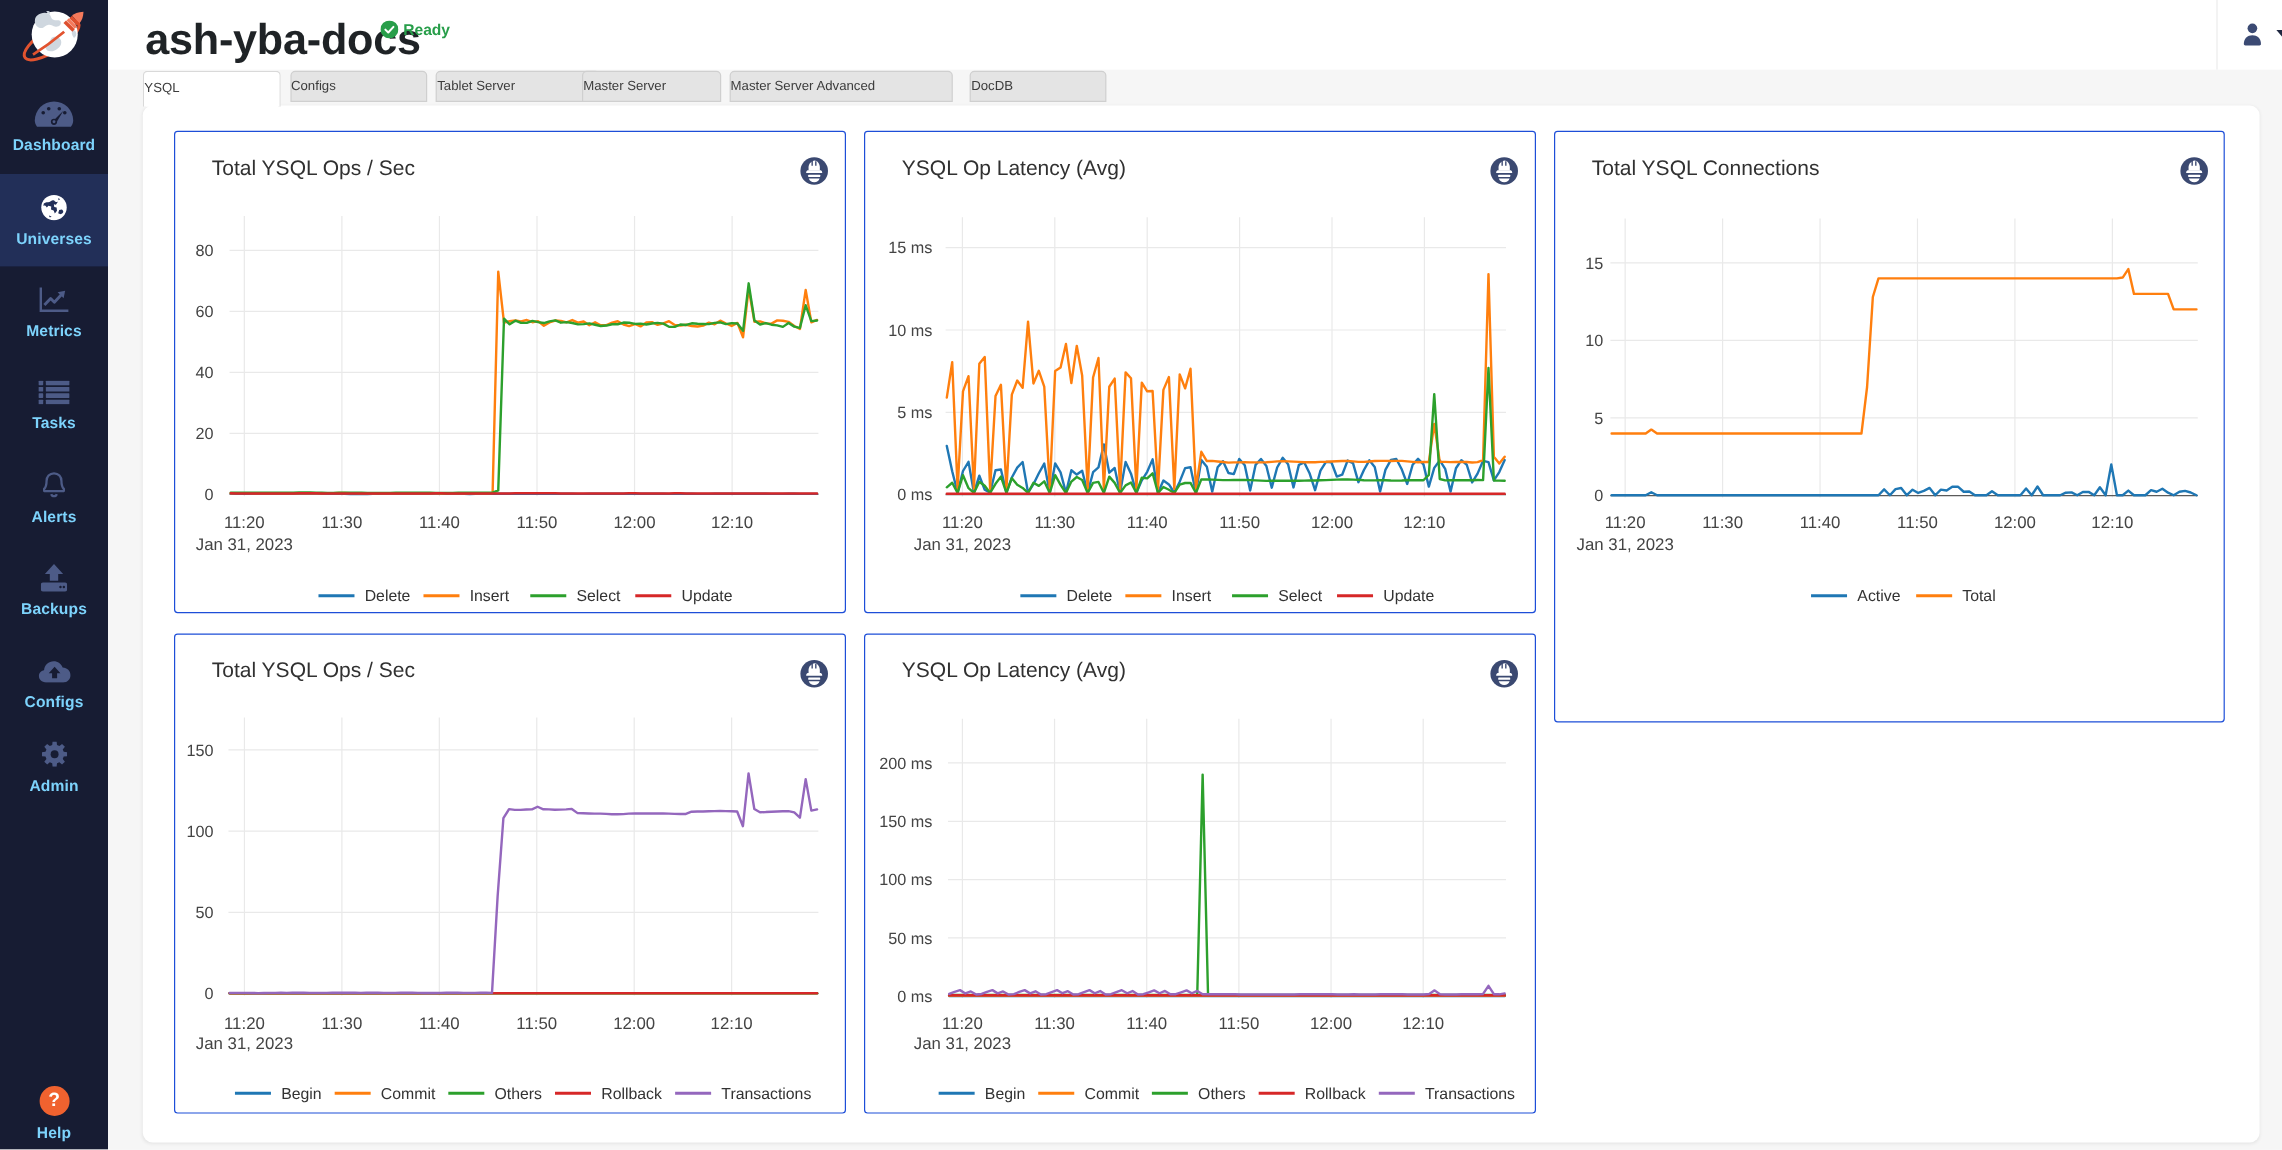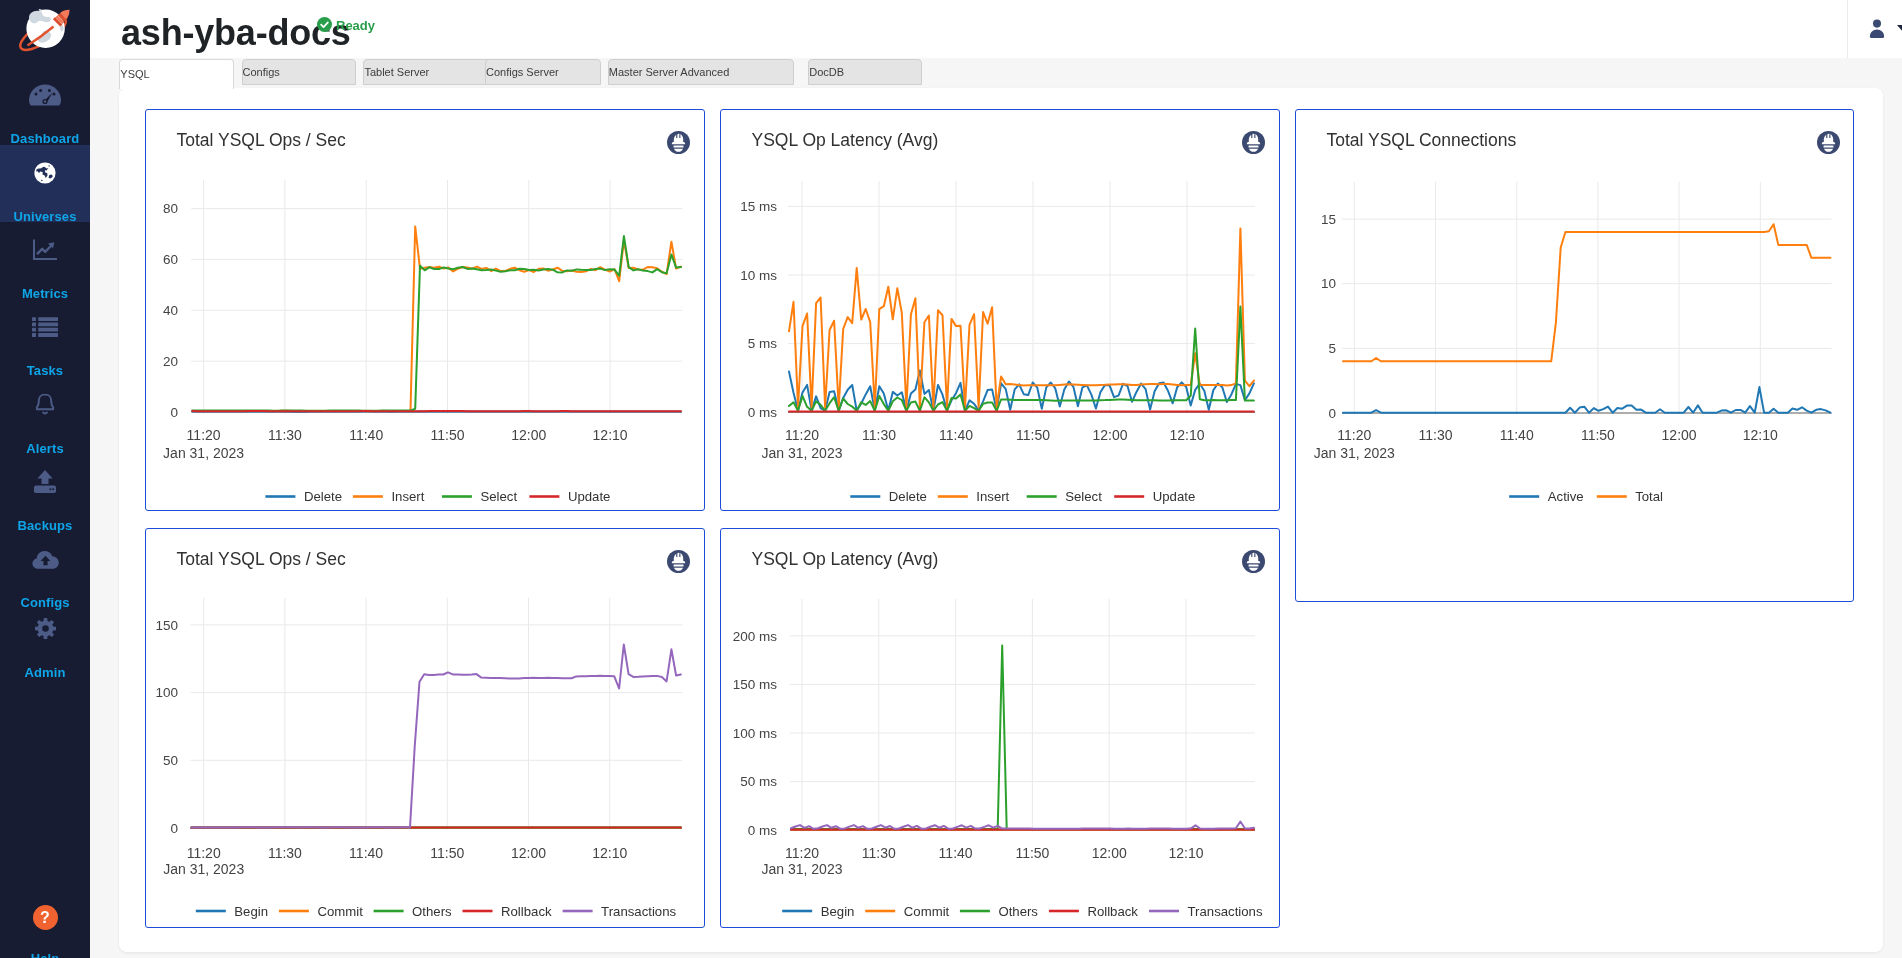--- a/index.html
+++ b/index.html
@@ -2,21 +2,21 @@
 <html><head><meta charset="utf-8"><title>ash-yba-docs</title>
 <style>
 * { margin:0; padding:0; box-sizing:border-box; }
 html,body { width:1902px; height:958px; font-family:"Liberation Sans", sans-serif; background:#f6f6f6; overflow:hidden; }
 #page { position:relative; width:1902px; height:958px; }
 #sidebar { position:absolute; left:0; top:0; width:90px; height:958px; background:#171c33; z-index:5; }
 #logo { position:absolute; left:0; top:0; }
 .nav-item { position:absolute; left:0; width:90px; height:77.3px; text-align:center; }
 .nav-item.active { background:#222f58; }
 .nico { padding-top:12.5px; height:42.5px; display:flex; align-items:center; justify-content:center; }
-.nlab { color:#0ea5e9; font-size:13px; font-weight:700; letter-spacing:0.1px; margin-top:21px; line-height:15px; }
+.nlab { color:#7dd3fc; font-size:13px; font-weight:700; letter-spacing:0.1px; margin-top:3px; line-height:15px; }
 #help { position:absolute; left:0; top:905px; width:90px; text-align:center; }
 #helpico { width:25px; height:25px; border-radius:50%; background:#f0622f; color:#fff; font-weight:700; font-size:16px; line-height:25px; margin:0 auto 6px; }
 #header { position:absolute; left:90px; top:0; width:1812px; height:57.5px; background:#fff; z-index:4; }
 #htitle { position:absolute; left:31px; top:12px; font-size:36px; font-weight:700; color:#1f2326; letter-spacing:-0.2px; }
 #ready { position:absolute; left:227px; top:17px; color:#289e4a; font-size:13px; font-weight:700; }
 #ready svg { vertical-align:-2.5px; margin-right:4px; }
 #hdivider { position:absolute; left:1757px; top:0; width:1px; height:57.5px; background:#ececec; }
 #usericon { position:absolute; left:1776px; top:17px; }
 #caret { position:absolute; left:1807px; top:25px; width:0; height:0; border-left:6px solid transparent; border-right:6px solid transparent; border-top:7px solid #1f2740; }
 .tab { position:absolute; font-size:11px; color:#3c3c3c; z-index:3; }
@@ -152,21 +152,21 @@
     <div id="hdivider"></div>
     <svg id="usericon" width="22" height="22" viewBox="0 0 24 24">
         <circle cx="12" cy="7.2" r="4.4" fill="#3b4a73"></circle>
         <path d="M4.2 21.5 C4.2 16.7 7.6 13.6 12 13.6 C16.4 13.6 19.8 16.7 19.8 21.5 C19.8 22.3 19.2 22.8 18.4 22.8 L5.6 22.8 C4.8 22.8 4.2 22.3 4.2 21.5 Z" fill="#3b4a73"></path>
       </svg>
     <div id="caret"></div>
   </div>
   <div class="tab active-tab" style="left:119.3px;width:114.5px">YSQL</div>
 <div class="tab gray-tab" style="left:241.5px;width:114.2px">Configs</div>
 <div class="tab gray-tab" style="left:363.4px;width:137px">Tablet Server</div>
-<div class="tab gray-tab" style="left:485.0px;width:116.0px">Configs Server</div>
+<div class="tab gray-tab" style="left:485.0px;width:116.0px">Master Server</div>
 <div class="tab gray-tab" style="left:607.8px;width:186px">Master Server Advanced</div>
 <div class="tab gray-tab" style="left:808.3px;width:114.2px">DocDB</div>
 
   <div id="card"></div>
   <div class="panel" style="left:145.0px;top:109px;width:559.5px;height:402px">
       <svg width="560" height="402" style="position:absolute;left:0;top:0">
         <text x="30.5" y="35.5" font-size="17.5" fill="#313131" font-family="Liberation Sans, sans-serif">Total YSQL Ops / Sec</text>
         <g transform="translate(532.5,32.5)">
           <circle r="11.5" fill="#3b4971"></circle>
           <path d="M0,-8.8 C2.9,-8.8 4.7,-5.9 4.7,-3.0 L4.7,-0.4 L-4.7,-0.4 L-4.7,-3.0 C-4.7,-6.2 -2.6,-7.9 0,-8.8 Z" fill="#fff"></path>

